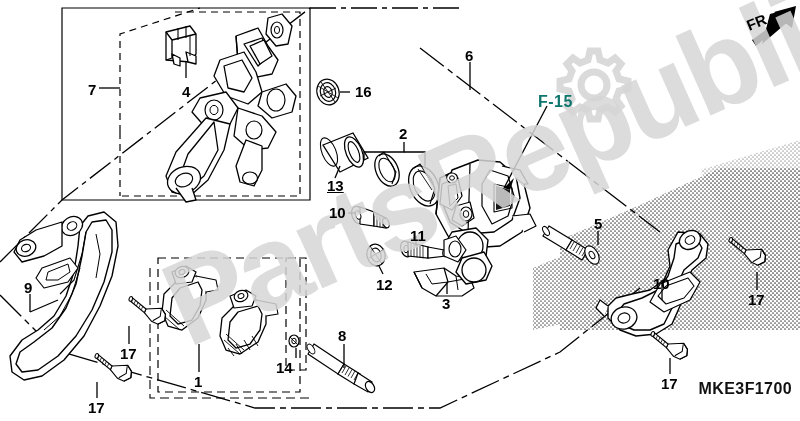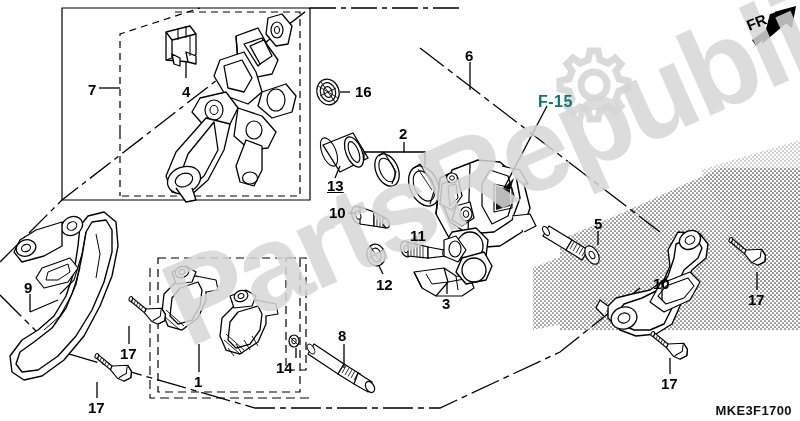--- a/index.html
+++ b/index.html
@@ -10,22 +10,22 @@
     position:relative;
   }
   #stage{position:absolute;left:0;top:0;width:800px;height:421px;}
   #stage svg{position:absolute;left:0;top:0;}
   .lbl{
     position:absolute;font-family:"Liberation Sans", sans-serif;
     font-size:15px;font-weight:700;color:#000;
     line-height:1;white-space:nowrap;
   }
   .code{
-    position:absolute;right:8px;bottom:3px;
-    font-size:13px;font-weight:700;color:#111;letter-spacing:.4px;
+    position:absolute;right:8px;bottom:23px;
+    font-size:16px;font-weight:700;color:#111;letter-spacing:.4px;
     font-family:"Liberation Sans", sans-serif;
   }
   .f15{
     position:absolute;left:538px;top:93px;
     font-size:16px;font-weight:700;color:#0f766e;
     letter-spacing:.5px;
   }
   .fr{
     position:absolute;left:744px;top:18px;
     font-size:15px;font-weight:700;color:#000;

